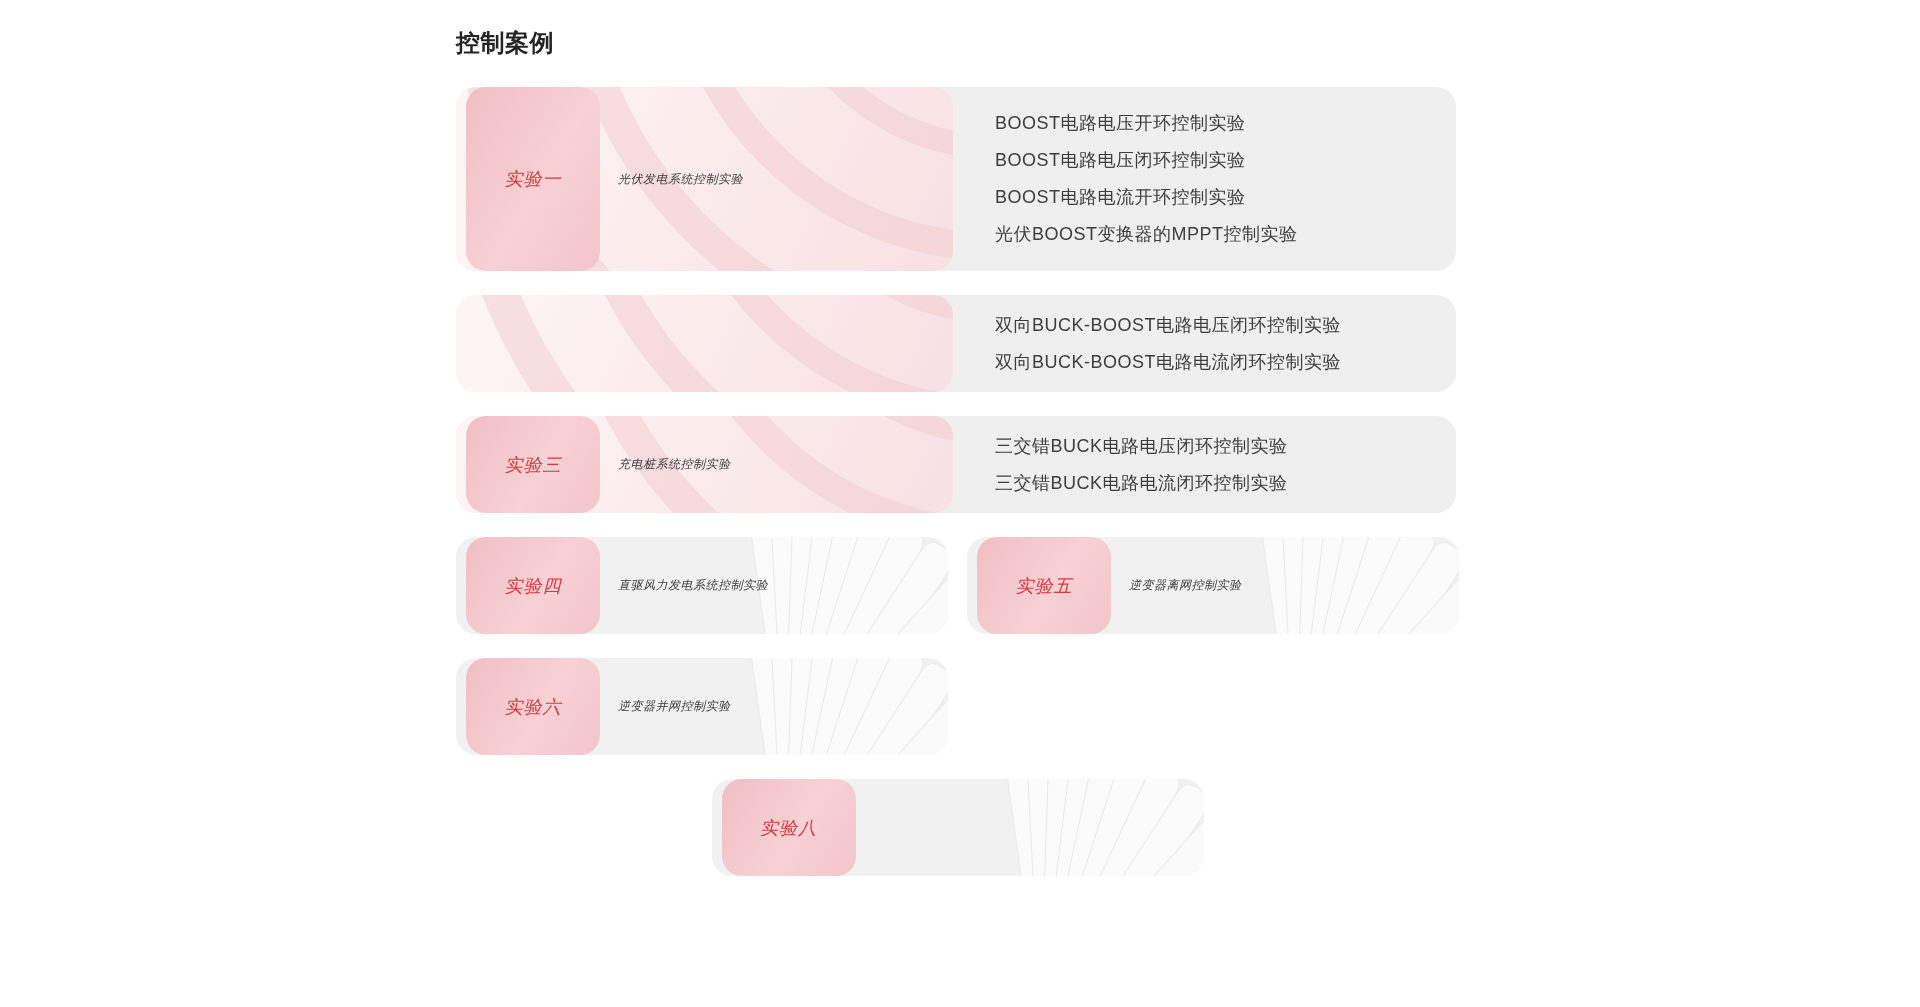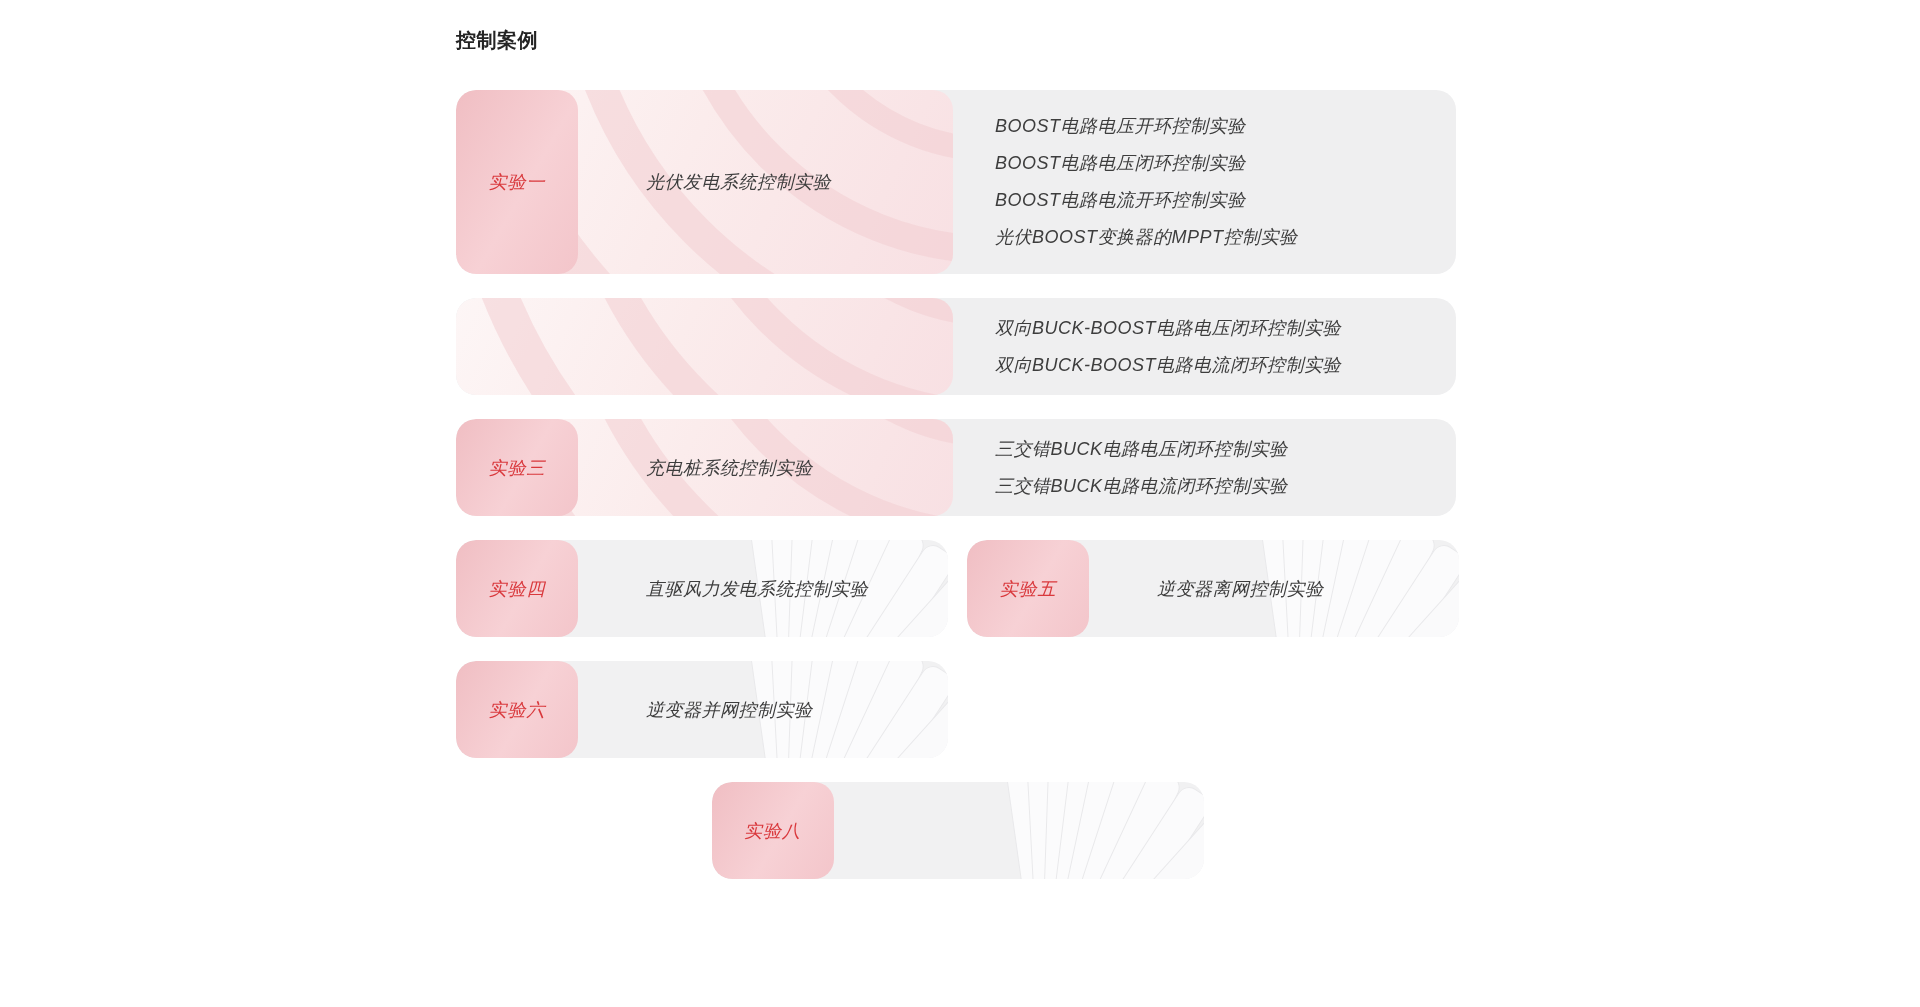--- a/index.html
+++ b/index.html
@@ -11,25 +11,25 @@
     overflow: hidden;
     font-family: "Liberation Sans", sans-serif;
   }
   .content {
     position: absolute;
     left: 456px;
     top: 27px;
     width: 1003px;
   }
   .page-title {
-    font-size: 20px;
+    font-size: 24px;
     font-weight: 700;
     color: #242424;
     letter-spacing: 0.5px;
-    margin: 0 0 36px 0;
+    margin: 0 0 28px 0;
   }
   .rows {
     display: flex;
     flex-direction: column;
     gap: 24px;
   }
   .row {
     display: flex;
     gap: 19px;
   }
@@ -67,56 +67,55 @@
   .fan {
     position: absolute;
     right: 0; top: 0;
     height: 100%;
     width: 492px;
     z-index: 1;
   }
 
   .label-box {
     position: absolute;
-    left: 0; top: 0; bottom: 0;
-    width: 122px;
+    left: 10px; top: 0; bottom: 0;
+    width: 134px;
     border-radius: 20px;
     background: linear-gradient(120deg, #f0bec3 0%, #f7d1d5 55%, #f3c5ca 100%);
     display: flex;
     align-items: center;
     justify-content: center;
     z-index: 3;
   }
   .label-text {
     font-style: italic;
     font-size: 18px;
     color: #d9383c;
     letter-spacing: 1px;
   }
 
   .desc {
     position: absolute;
-    left: 190px; top: 0; bottom: 0;
+    left: 162px; top: 0; bottom: 0;
     display: flex;
     align-items: center;
     font-style: italic;
-    font-size: 18px;
+    font-size: 12px;
     color: #3d3d3d;
     letter-spacing: 0.5px;
     z-index: 2;
     white-space: nowrap;
   }
   .items {
     position: absolute;
     left: 539px; top: 0; bottom: 0;
     display: flex;
     flex-direction: column;
     justify-content: center;
     z-index: 2;
-    font-style: italic;
     font-size: 18px;
     color: #3d3d3d;
     letter-spacing: 0.5px;
   }
   .item { line-height: 37px; white-space: nowrap; }
 </style>
 </head>
 <body>
 
 <svg width="0" height="0" style="position:absolute" aria-hidden="true">

